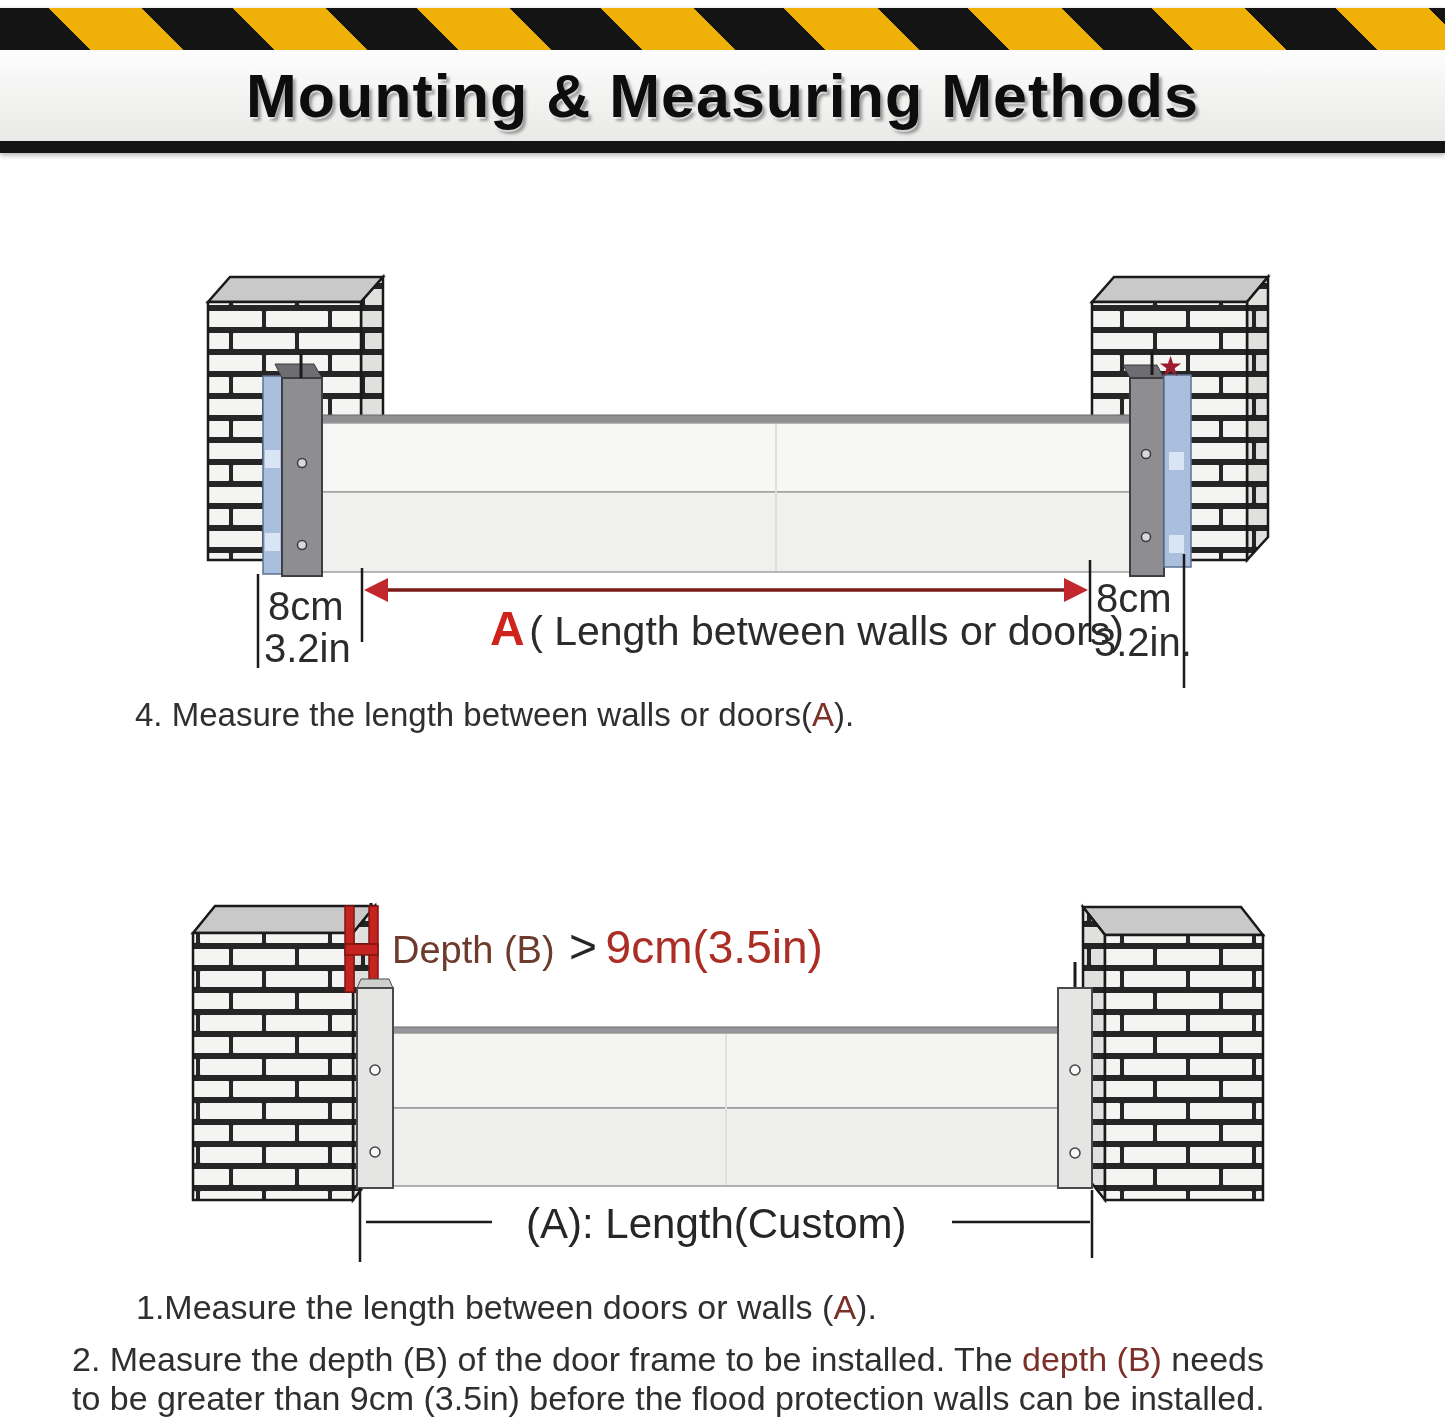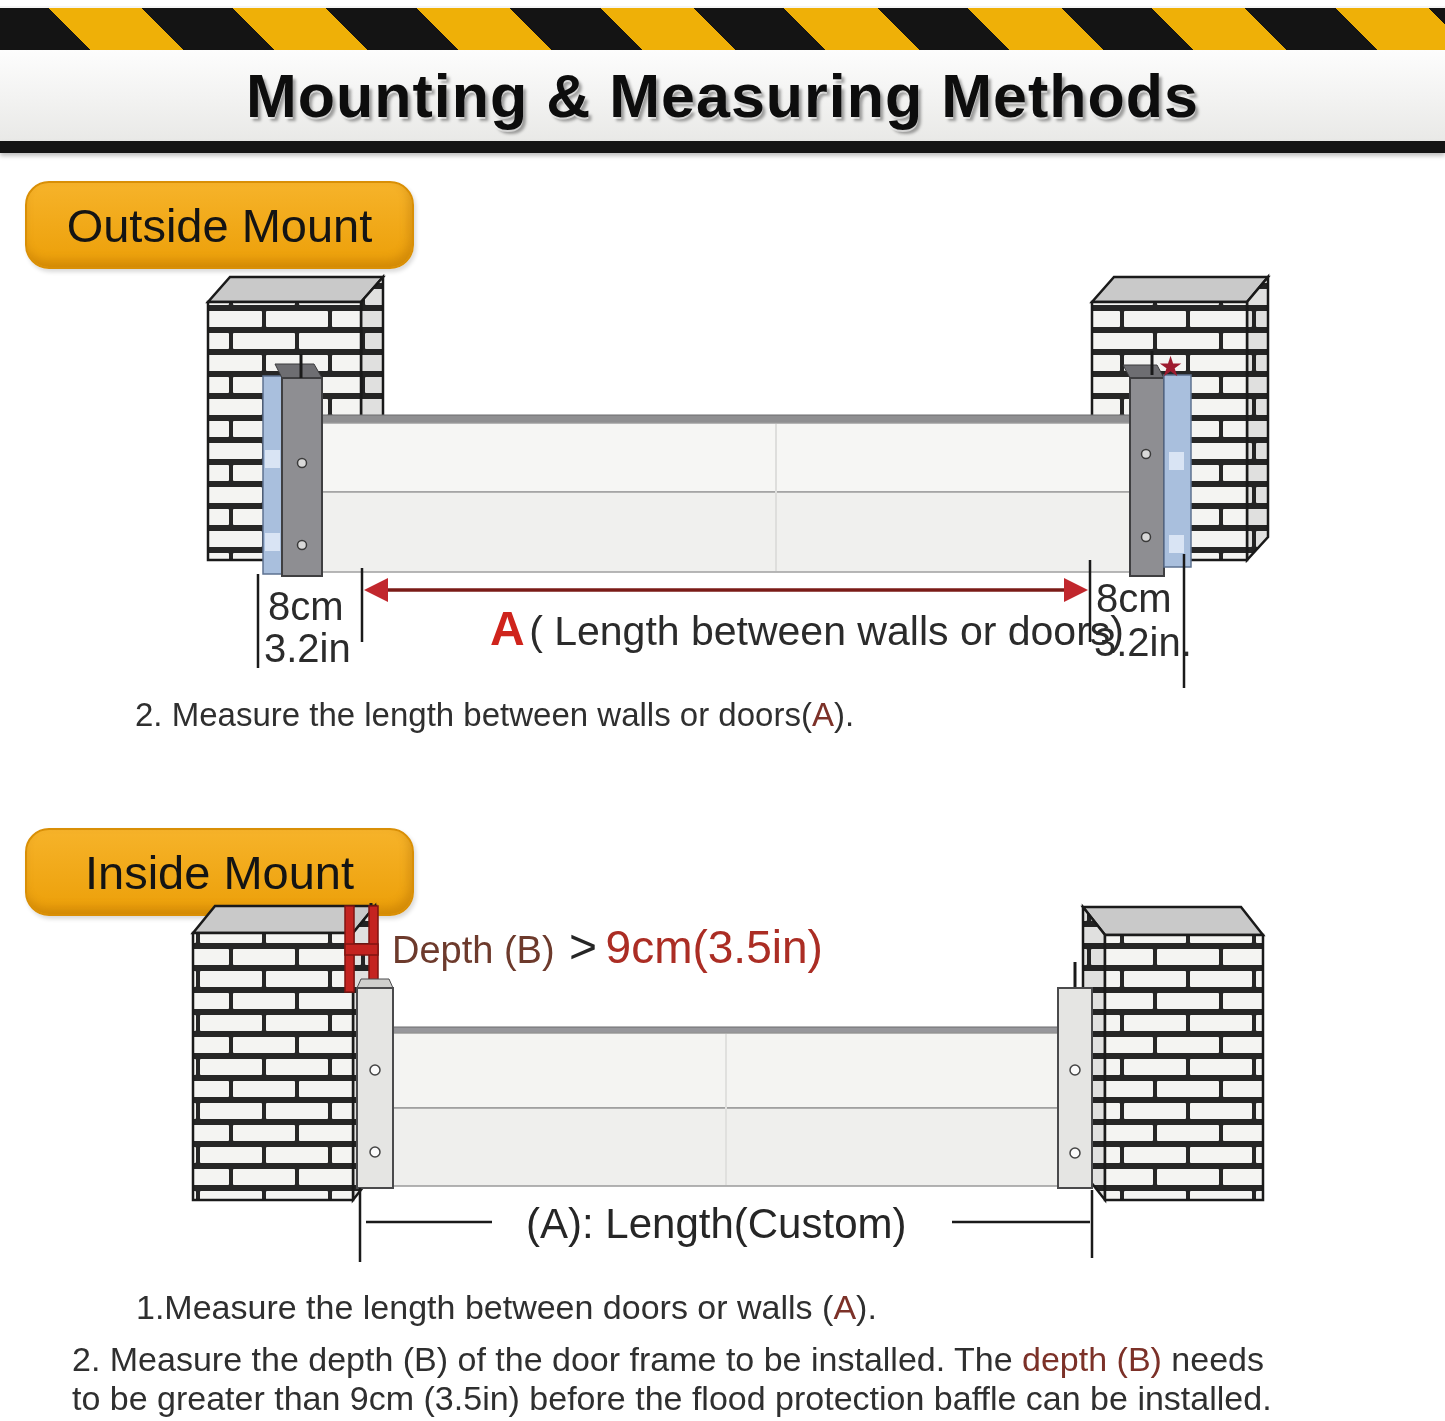--- a/index.html
+++ b/index.html
@@ -52,26 +52,20 @@
 <body>
 
 <div class="page">
 
   <div class="hazard"></div>
   <div class="title-band">
     <div class="title">Mounting &amp; Measuring Methods</div>
   </div>
   <div class="black-bar"></div>
 
-  <div class="badge outside">
-    <span>Outside Mount</span>
-  </div>
-  <div class="badge inside">
-    <span>Inside Mount</span>
-  </div>
 
   <svg class="diagram" style="top:255px" width="1445" height="440" viewBox="0 255 1445 440">
     <defs>
       <pattern id="brick1" width="66" height="44" patternUnits="userSpaceOnUse">
         <rect width="66" height="44" fill="#262626"></rect>
         <rect x="2" y="3" width="62" height="16" rx="1" fill="#f4f4f2"></rect>
         <rect x="-31" y="25" width="62" height="16" rx="1" fill="#f4f4f2"></rect>
         <rect x="35" y="25" width="62" height="16" rx="1" fill="#f4f4f2"></rect>
       </pattern>
     </defs>
@@ -135,21 +129,21 @@
       <text x="1094" y="656" font-size="40" fill="#2b2b2b">3.2in.</text>
 
       <text x="490" y="645">
         <tspan font-size="48" font-weight="bold" fill="#cf241c">A</tspan>
         <tspan font-size="41" fill="#2b2b2b">( Length between walls or doors)</tspan>
       </text>
     </g>
   </svg>
 
   <div class="step step-out-1">
-    <span>2. Measure the length between walls or doors(</span><span class="accent">A</span><span>).</span>
+    <span>4. Measure the length between walls or doors(</span><span class="accent">A</span><span>).</span>
   </div>
 
   <svg class="diagram" style="top:895px" width="1445" height="380" viewBox="0 895 1445 380">
     <defs>
       <pattern id="brick2" width="66" height="44" patternUnits="userSpaceOnUse">
         <rect width="66" height="44" fill="#262626"></rect>
         <rect x="2" y="3" width="62" height="16" rx="1" fill="#f4f4f2"></rect>
         <rect x="-31" y="25" width="62" height="16" rx="1" fill="#f4f4f2"></rect>
         <rect x="35" y="25" width="62" height="16" rx="1" fill="#f4f4f2"></rect>
       </pattern>
@@ -210,16 +204,16 @@
       <line x1="1092" y1="1190" x2="1092" y2="1258" stroke="#1a1a1a" stroke-width="2.5"></line>
       <text x="526" y="1238" font-size="42" fill="#262626" font-family="Liberation Sans, sans-serif">(A): Length(Custom)</text>
     </g>
   </svg>
 
   <div class="step step-in-1">
     <span>1.Measure the length between doors or walls (</span><span class="accent">A</span><span>).</span>
   </div>
   <div class="step step-in-2">
     <span>2. Measure the depth (B) of the door frame to be installed. The </span><span class="accent">depth (B)</span><span> needs</span><br>
-    <span>to be greater than 9cm (3.5in) before the flood protection baffle can be installed.</span>
+    <span>to be greater than 9cm (3.5in) before the flood protection walls can be installed.</span>
   </div>
 
 </div>
 
 </body></html>

